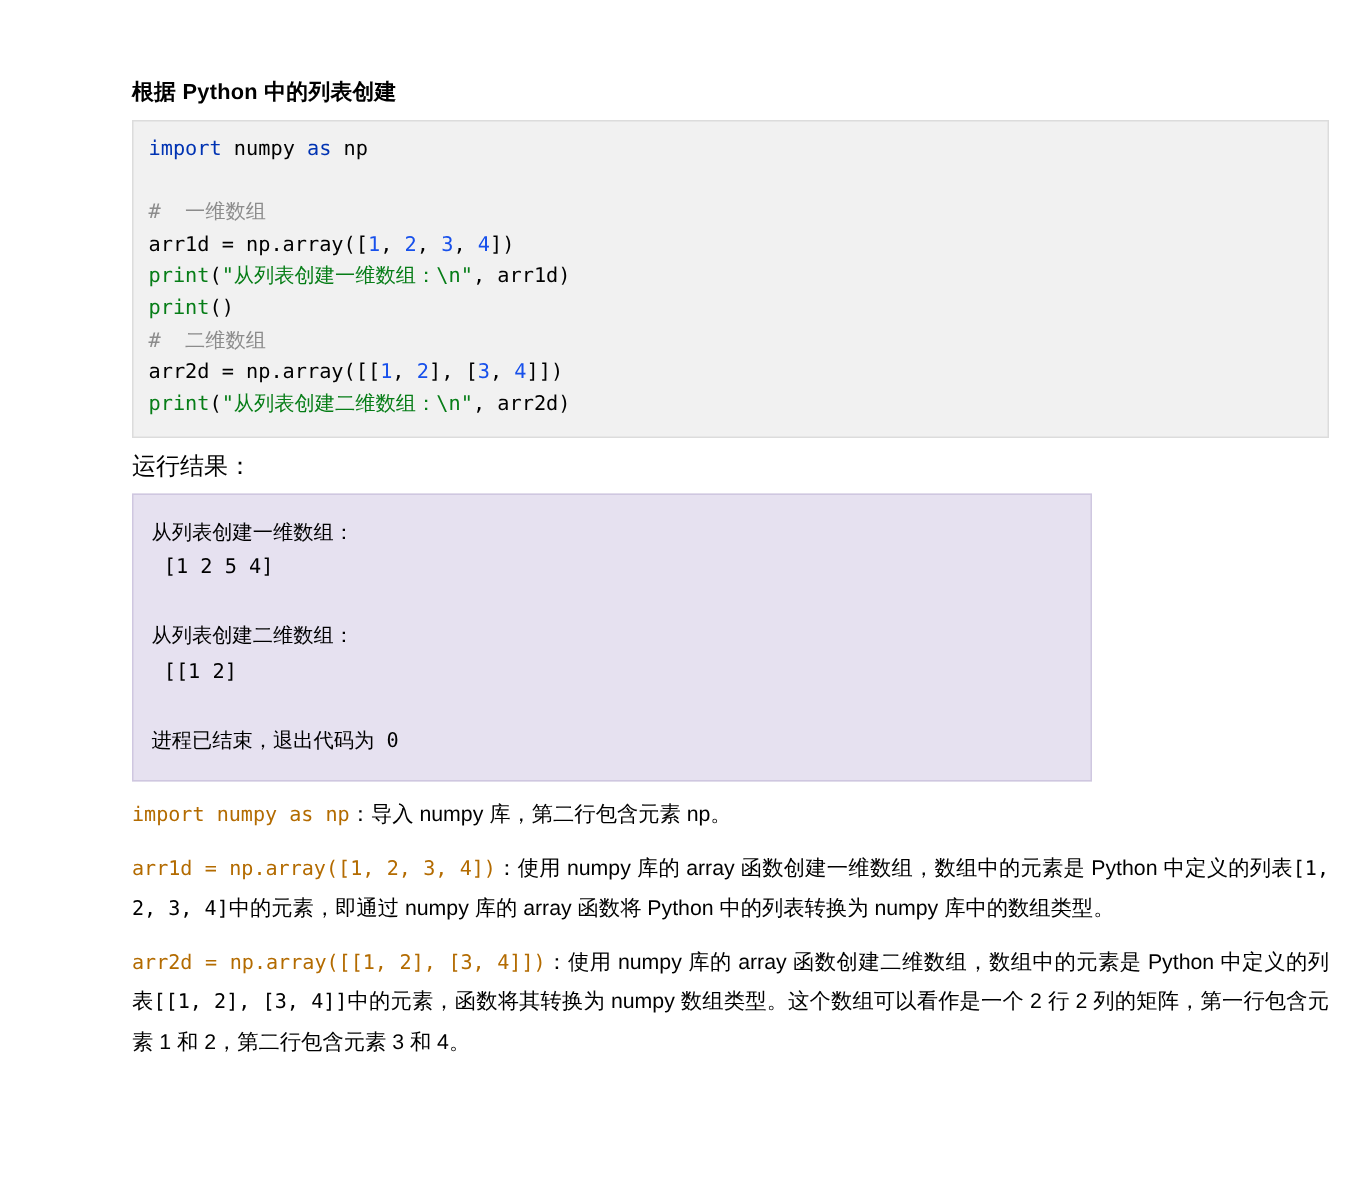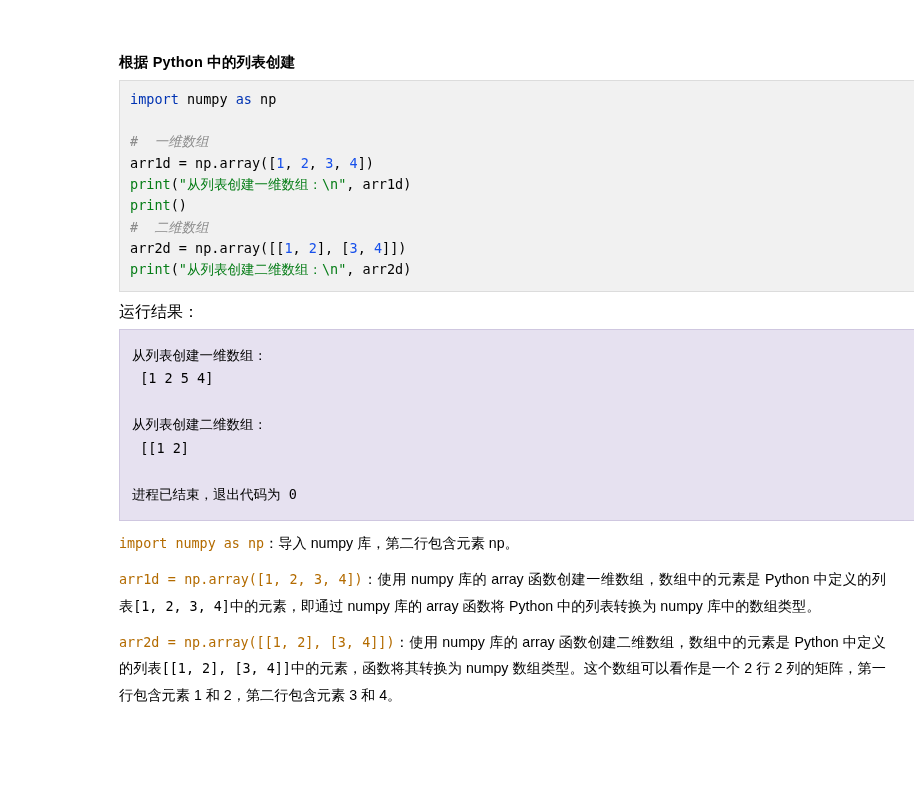--- a/index.html
+++ b/index.html
@@ -12,21 +12,21 @@
     height: 800px;
     font-family: "Liberation Sans", sans-serif;
     color: #000000;
     overflow: hidden;
   }
   .page {
     position: relative;
     width: 914px;
     height: 800px;
     box-sizing: border-box;
-    padding: 52px 28px 0 119px;
+    padding: 52px 28px 0 88px;
   }
   .section-heading {
     font-size: 14.5px;
     font-weight: bold;
     line-height: 1.5;
     margin: 0 0 6px 0;
     letter-spacing: 0.2px;
   }
   .code-block {
     background: #f1f1f1;
@@ -41,39 +41,39 @@
     width: 798px;
   }
   .code-line {
     min-height: 21px;
     white-space: pre;
   }
   .kw { color: #0033b3; }
   .fn-green { color: #067d17; }
   .num { color: #1750eb; }
   .str { color: #067d17; }
-  .cmt { color: #8c8c8c; font-style: italic; }
+  .cmt { color: #8c8c8c; }
   .plain { color: #000000; }
 
   .result-label {
     font-size: 16px;
     line-height: 1.5;
     margin: 8px 0 5px 0;
   }
   .output-block {
     background: #e6e1f0;
     border: 1px solid #cfc7e0;
     padding: 14px 12px 14px 12px;
     font-family: "DejaVu Sans Mono", monospace;
     font-size: 13.5px;
     line-height: 1.72;
     white-space: pre;
     color: #000000;
     box-sizing: border-box;
-    width: 798px;
+    width: 640px;
   }
   .output-line { min-height: 23px; white-space: pre; }
 
   .para {
     font-size: 14.2px;
     line-height: 1.85;
     margin: 9px 0 0 0;
     text-align: justify;
     text-justify: inter-ideograph;
   }

